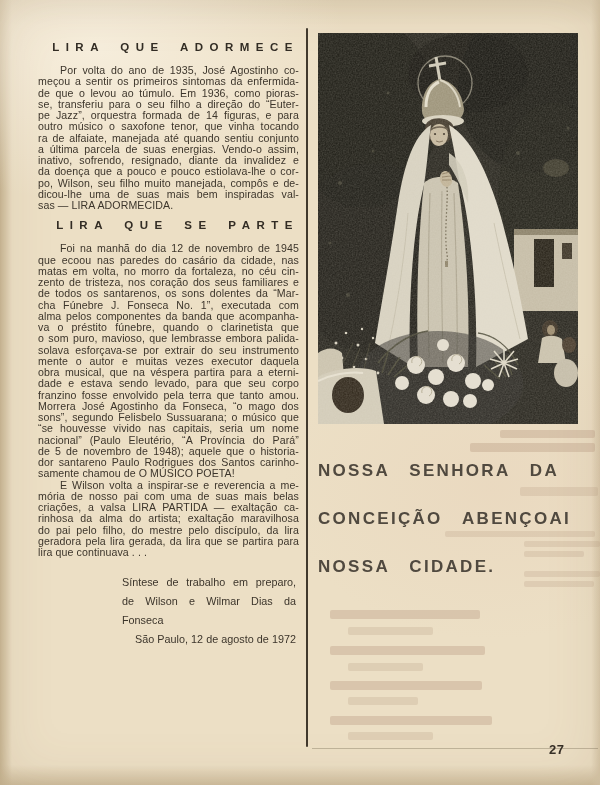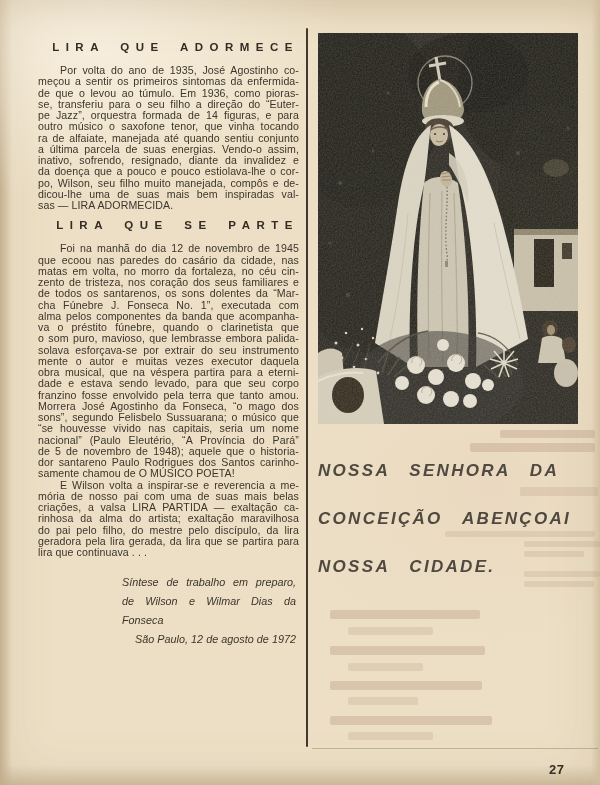--- a/index.html
+++ b/index.html
@@ -23,41 +23,41 @@
     letter-spacing:6.5px;word-spacing:6px;white-space:nowrap;
     margin:0 0 12px 2px;
     text-align:right;
   }
   .sec-title.mt{margin-top:8px;}
   .para{font-size:10.6px;line-height:11.25px;letter-spacing:.1px;}
   .para div{text-align:justify;text-align-last:justify;}
   .para div:first-child{text-indent:22px;}
   .para div:last-child{text-align-last:left;}
   .sig{margin:15px 0 0 84px;width:174px;font-size:10.8px;line-height:19px;color:#3c352b;}
-  .sig div{text-align:justify;text-align-last:justify;font-style:italic;}
+  .sig div{text-align:justify;text-align-last:justify;}
   .sig div:nth-child(3){text-align-last:left;}
   .sig div:nth-child(4){text-indent:13px;}
   
   .divider{position:absolute;left:306px;top:28px;width:2px;height:719px;background:#41392d;border-radius:1px;}
   
   .photo{position:absolute;left:318px;top:33px;width:260px;height:391px;overflow:hidden;}
   .photo svg{display:block;}
   
   .caption{position:absolute;left:318px;top:461px;width:275px;color:#50493f;}
   .caption div{
-    font-size:17px;font-style:italic;font-weight:bold;
+    font-size:17px;font-weight:bold;
     letter-spacing:2.3px;word-spacing:13px;white-space:nowrap;
     height:20px;margin-bottom:28px;
   }
   
   .ghost{position:absolute;background:rgba(171,139,115,.30);filter:blur(.6px);border-radius:2px;}
   .ghost.lite{background:rgba(171,139,115,.20);}
   
   .footer-rule{position:absolute;left:312px;top:748px;width:286px;height:1px;background:rgba(110,96,74,.35);}
-  .page-num{position:absolute;left:549px;top:762px;font-size:13px;font-weight:bold;color:#362f26;letter-spacing:.5px;}
+  .page-num{position:absolute;left:549px;top:742px;font-size:13px;font-weight:bold;color:#362f26;letter-spacing:.5px;}
 </style>
 </head>
 <body>
 
 <div class="page">
 
   <div class="left-col">
     <h2 class="sec-title">LIRA QUE ADORMECE</h2>
     <div class="para">
         <div>Por volta do ano de 1935, José Agostinho co-</div>

